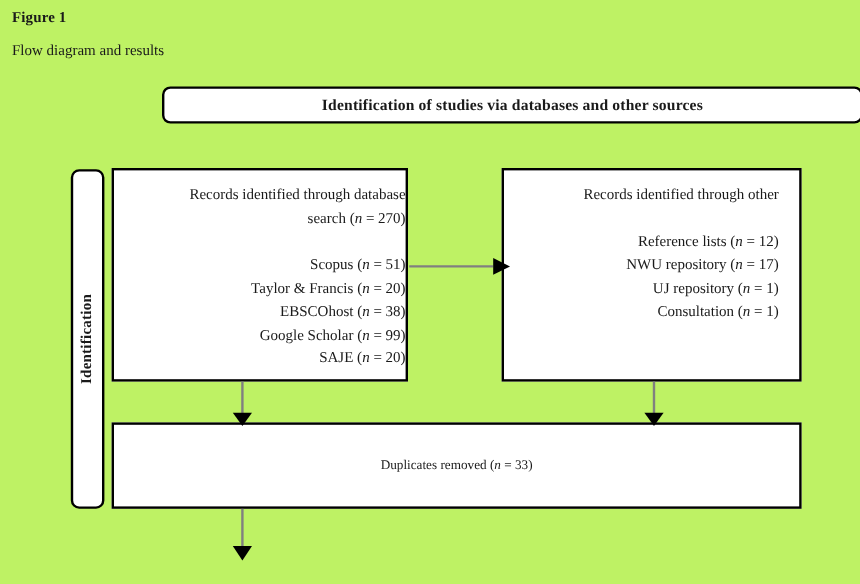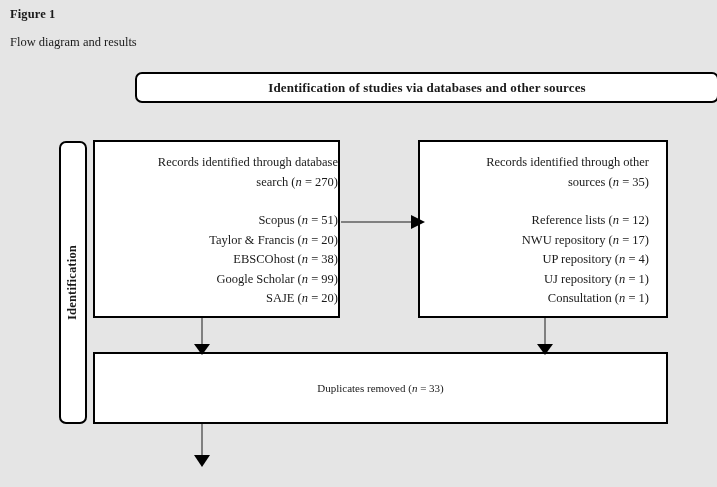--- a/index.html
+++ b/index.html
@@ -12,21 +12,21 @@
     height: 487px;
     background: #ffffff;
     font-family: "Liberation Serif", "DejaVu Serif", serif;
     color: #1a1a1a;
     overflow: hidden;
   }
   #canvas {
     position: relative;
     width: 717px;
     height: 487px;
-    background: #e5e5e5;
+    background: #bef264;
   }
 
   
   #figure-caption {
     position: absolute;
     left: 10px;
     top: 6px;
     width: 400px;
   }
   #figure-caption .fig-title {
@@ -166,25 +166,23 @@
     <div class="spacer-line"></div>
     <div class="box-line"><span>Scopus (</span><i class="n-italic">n</i><span> = 51)</span></div>
     <div class="box-line"><span>Taylor &amp; Francis (</span><i class="n-italic">n</i><span> = 20)</span></div>
     <div class="box-line"><span>EBSCOhost (</span><i class="n-italic">n</i><span> = 38)</span></div>
     <div class="box-line"><span>Google Scholar (</span><i class="n-italic">n</i><span> = 99)</span></div>
     <div class="box-line"><span>SAJE (</span><i class="n-italic">n</i><span> = 20)</span></div>
   </div>
 
   <div id="box-other-sources" class="box">
     <div class="box-line">Records identified through other</div>
-    <div class="box-line"><span>sources (</span><i class="n-italic">n</i><span> = 35)</span></div>
     <div class="spacer-line"></div>
     <div class="box-line"><span>Reference lists (</span><i class="n-italic">n</i><span> = 12)</span></div>
     <div class="box-line"><span>NWU repository (</span><i class="n-italic">n</i><span> = 17)</span></div>
-    <div class="box-line"><span>UP repository (</span><i class="n-italic">n</i><span> = 4)</span></div>
     <div class="box-line"><span>UJ repository (</span><i class="n-italic">n</i><span> = 1)</span></div>
     <div class="box-line"><span>Consultation (</span><i class="n-italic">n</i><span> = 1)</span></div>
   </div>
 
   <div id="box-duplicates" class="box">
     <span class="dup-text"><span>Duplicates removed (</span><i class="n-italic">n</i><span> = 33)</span></span>
   </div>
 
   <svg id="connectors" viewBox="0 0 717 487" xmlns="http://www.w3.org/2000/svg">
 

